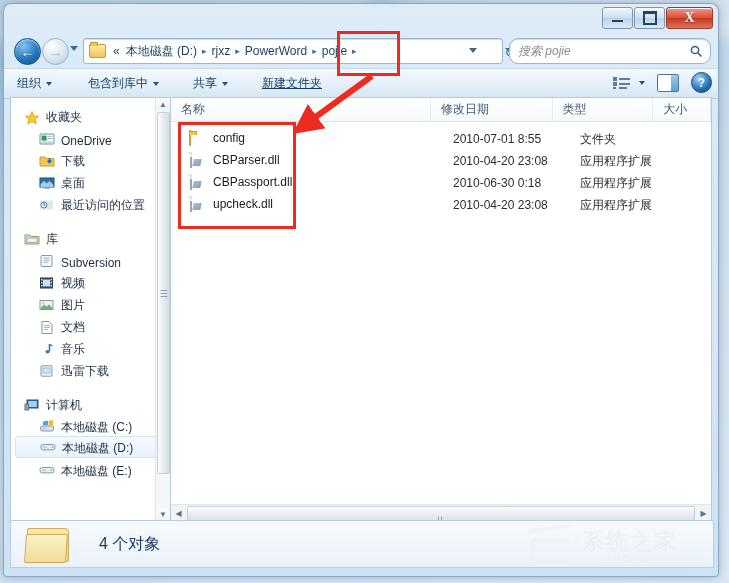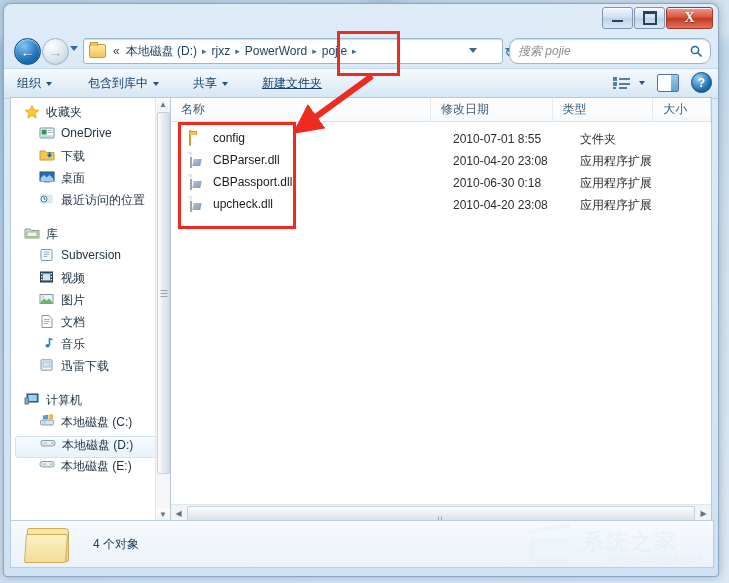--- a/index.html
+++ b/index.html
@@ -83,21 +83,21 @@
   .ic-views span{position:absolute;background:#5a7f9e;}
   .ic-pane{width:20px;height:16px;border:1.5px solid #4d7496;border-radius:2px;background:#fff;position:relative;}
   .ic-pane:after{content:"";position:absolute;right:0;top:0;bottom:0;width:7px;background:linear-gradient(180deg,#9ecbe8,#5fa3d2);}
   .ic-help{width:19px;height:19px;border-radius:50%;background:radial-gradient(circle at 35% 28%,#9fd3f5,#1a6cb0 65%,#0e4f86);color:#fff;font-size:12px;font-weight:bold;display:flex;align-items:center;justify-content:center;border:1px solid #0d4a80;}
 
   
   .content{position:absolute;left:0;top:93px;width:100%;height:428px;}
   .sidebar{position:absolute;left:6px;top:0;width:160px;height:425px;
     background:#fff;border:1px solid #b5c9da;border-right:none;box-sizing:border-box;overflow:hidden;}
   .nav-list{padding-top:6px;}
-  .nav-item{display:flex;align-items:flex-start;height:22px;padding-left:13px;font-size:12px;color:#1d2f42;white-space:nowrap;}
+  .nav-item{display:flex;align-items:flex-end;height:22px;padding-left:13px;font-size:12px;color:#1d2f42;white-space:nowrap;}
   .nav-item.child{padding-left:28px;}
   .nav-item.sel{background:linear-gradient(180deg,#f6fbff,#e7f2fb);border:1px solid #cfe3f3;border-radius:3px;margin:0 4px;padding-left:24px;height:20px;}
   .nav-gap{height:12px;}
   .nico{width:16px;height:16px;margin-right:6px;flex:none;position:relative;}
   .sidebar-scroll{position:absolute;right:0;top:0;width:14px;height:100%;background:#f4f6f8;border-left:1px solid #dfe6ec;}
   .sb-arrow{height:13px;display:flex;align-items:center;justify-content:center;font-size:8px;color:#5d7489;background:linear-gradient(180deg,#fbfcfd,#eef2f5);}
   .sb-thumb{position:absolute;left:1px;top:14px;width:11px;height:360px;background:linear-gradient(90deg,#fdfdfe,#e6ebf0 50%,#d5dde4);border:1px solid #c6d0d9;border-radius:2px;}
   .sb-grip{position:absolute;left:50%;top:50%;transform:translate(-50%,-50%);width:7px;height:6px;}
   .sb-grip i{display:block;height:1px;background:#93a5b4;margin-bottom:2px;}
   .sb-bottom{position:absolute;bottom:0;left:0;width:14px;height:13px;display:flex;align-items:center;justify-content:center;font-size:8px;color:#5d7489;background:linear-gradient(180deg,#fbfcfd,#eef2f5);}
@@ -127,21 +127,21 @@
   .hs-grip{position:absolute;left:50%;top:50%;transform:translate(-50%,-50%);width:6px;height:7px;}
   .hs-grip i{display:inline-block;width:1px;height:7px;background:#93a5b4;margin-right:2px;}
 
   
   .statusbar{position:absolute;left:6px;bottom:8px;width:704px;height:48px;
     background:linear-gradient(180deg,#f7fafd,#eaf2f9);border:1px solid #b9cfe0;box-sizing:border-box;
     display:flex;align-items:center;}
   .st-folder{width:46px;height:38px;margin-left:14px;position:relative;flex:none;}
   .st-folder .back-f{position:absolute;left:2px;top:3px;width:40px;height:32px;background:linear-gradient(180deg,#fbe7a6,#eed286);border:1px solid #cdab5a;border-radius:2px 4px 2px 2px;}
   .st-folder .front-f{position:absolute;left:0px;top:9px;width:40px;height:27px;background:linear-gradient(180deg,#fdf2c8,#f3dc95);border:1px solid #cdab5a;border-radius:2px;transform:skewX(-4deg);}
-  .st-text{font-size:12px;color:#1e3f63;margin-left:22px;}
+  .st-text{font-size:16px;color:#1e3f63;margin-left:28px;}
 
   
   .redbox{position:absolute;border:3px solid #ee2b20;box-sizing:border-box;pointer-events:none;}
   #ann-arrow{position:absolute;left:280px;top:60px;width:110px;height:80px;pointer-events:none;}
 
   
   .watermark{position:absolute;right:6px;bottom:8px;width:190px;height:52px;opacity:.55;pointer-events:none;
     display:flex;align-items:center;}
   .wm-logo{width:56px;height:40px;position:relative;flex:none;margin-left:4px;}
   .wm-logo .roof{position:absolute;left:2px;top:4px;width:44px;height:14px;border-top:5px solid #e9f1f7;transform:rotate(-9deg);border-radius:3px;}

